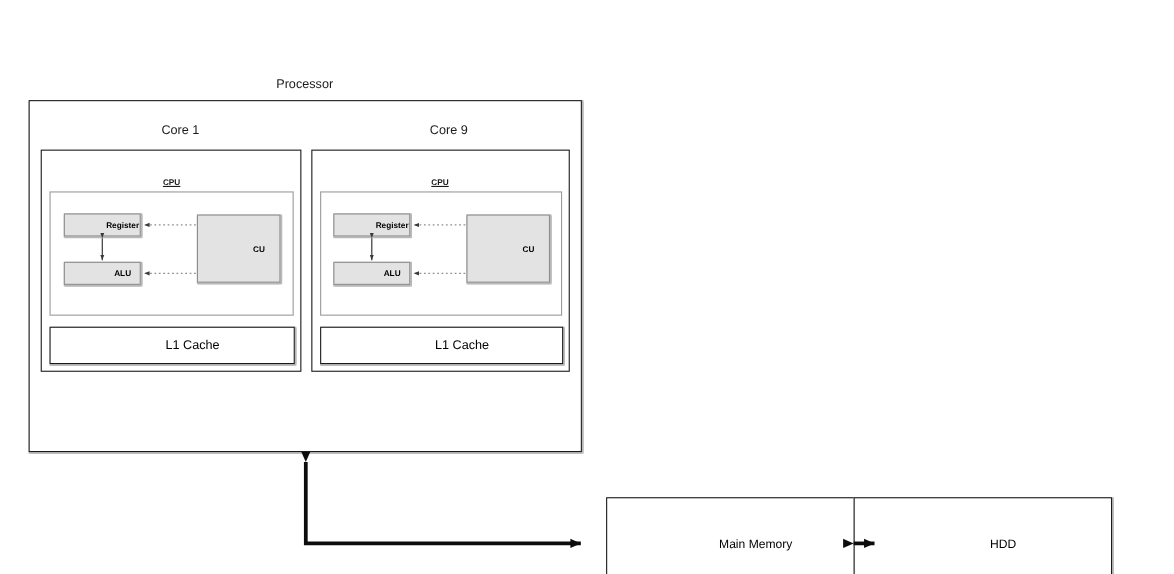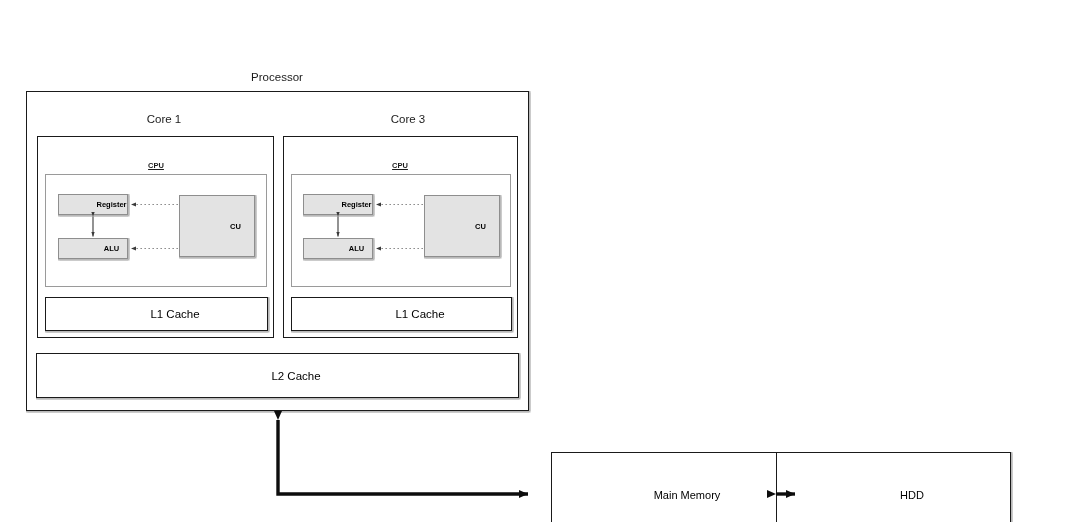--- a/index.html
+++ b/index.html
@@ -80,43 +80,40 @@
     <span>ALU</span>
   </div>
   <div class="box box-filled shadow-r t-small" style="left:179px; top:147px; width:76px; height:62px;">
     <span>CU</span>
   </div>
 
   <div class="box box-dark shadow-r t-cache" style="left:45px; top:249px; width:223px; height:34px;">
     <span>L1 Cache</span>
   </div>
 
-  <div class="lbl lbl-center t-core" style="left:400px; top:65px;">Core 3</div>
+  <div class="lbl lbl-center t-core" style="left:400px; top:65px;">Core 9</div>
   <div class="box box-dark" style="left:283px; top:88px; width:235px; height:202px;"></div>
 
   <div class="lbl lbl-center t-cpu" style="left:400px; top:113px;">CPU</div>
   <div class="box box-gray" style="left:291px; top:126px; width:220px; height:113px;"></div>
 
   <div class="box box-filled shadow-r t-small" style="left:303px; top:146px; width:70px; height:21px;">
     <span>Register</span>
   </div>
   <div class="box box-filled shadow-r t-small" style="left:303px; top:190px; width:70px; height:21px;">
     <span>ALU</span>
   </div>
   <div class="box box-filled shadow-r t-small" style="left:424px; top:147px; width:76px; height:62px;">
     <span>CU</span>
   </div>
 
   <div class="box box-dark shadow-r t-cache" style="left:291px; top:249px; width:221px; height:34px;">
     <span>L1 Cache</span>
   </div>
 
-  <div class="box box-dark shadow-r t-cache" style="left:36px; top:305px; width:483px; height:45px;">
-    <span>L2 Cache</span>
-  </div>
 
   <div class="box box-dark shadow-r t-mem" style="left:551px; top:404px; width:235px; height:86px;">
     <span>Main Memory</span>
   </div>
 
   <div class="box box-dark shadow-r t-mem" style="left:776px; top:404px; width:235px; height:86px;">
     <span>HDD</span>
   </div>
 
   <svg class="overlay" viewBox="0 0 1067 522">

